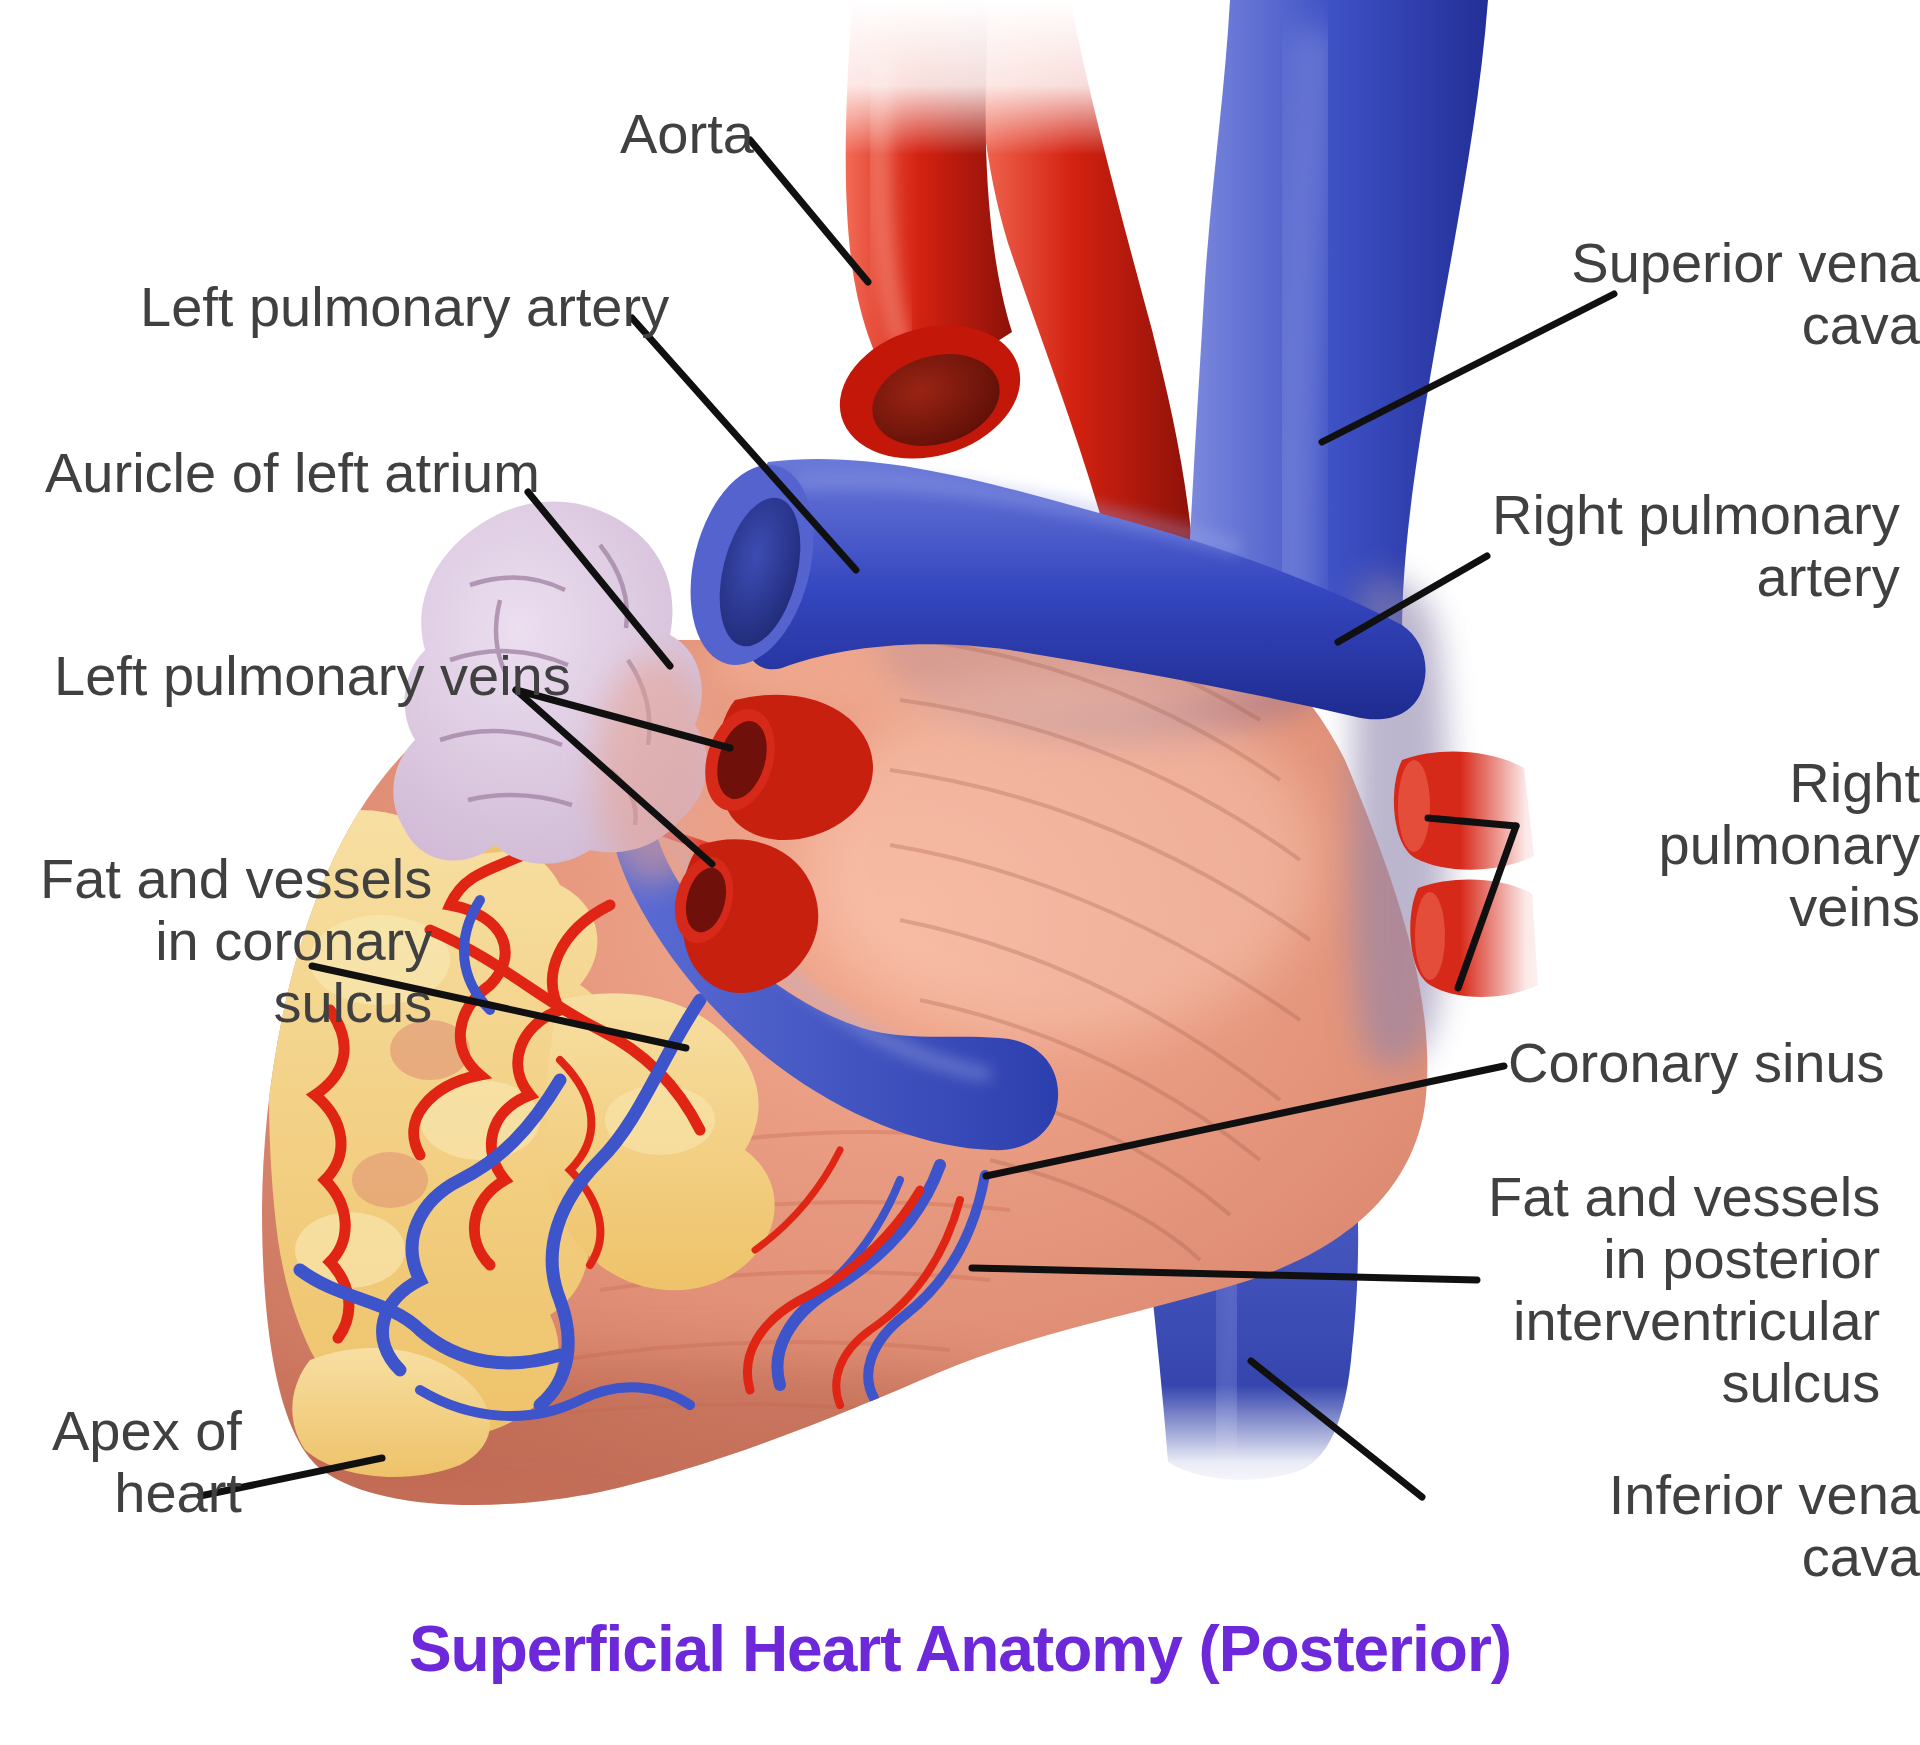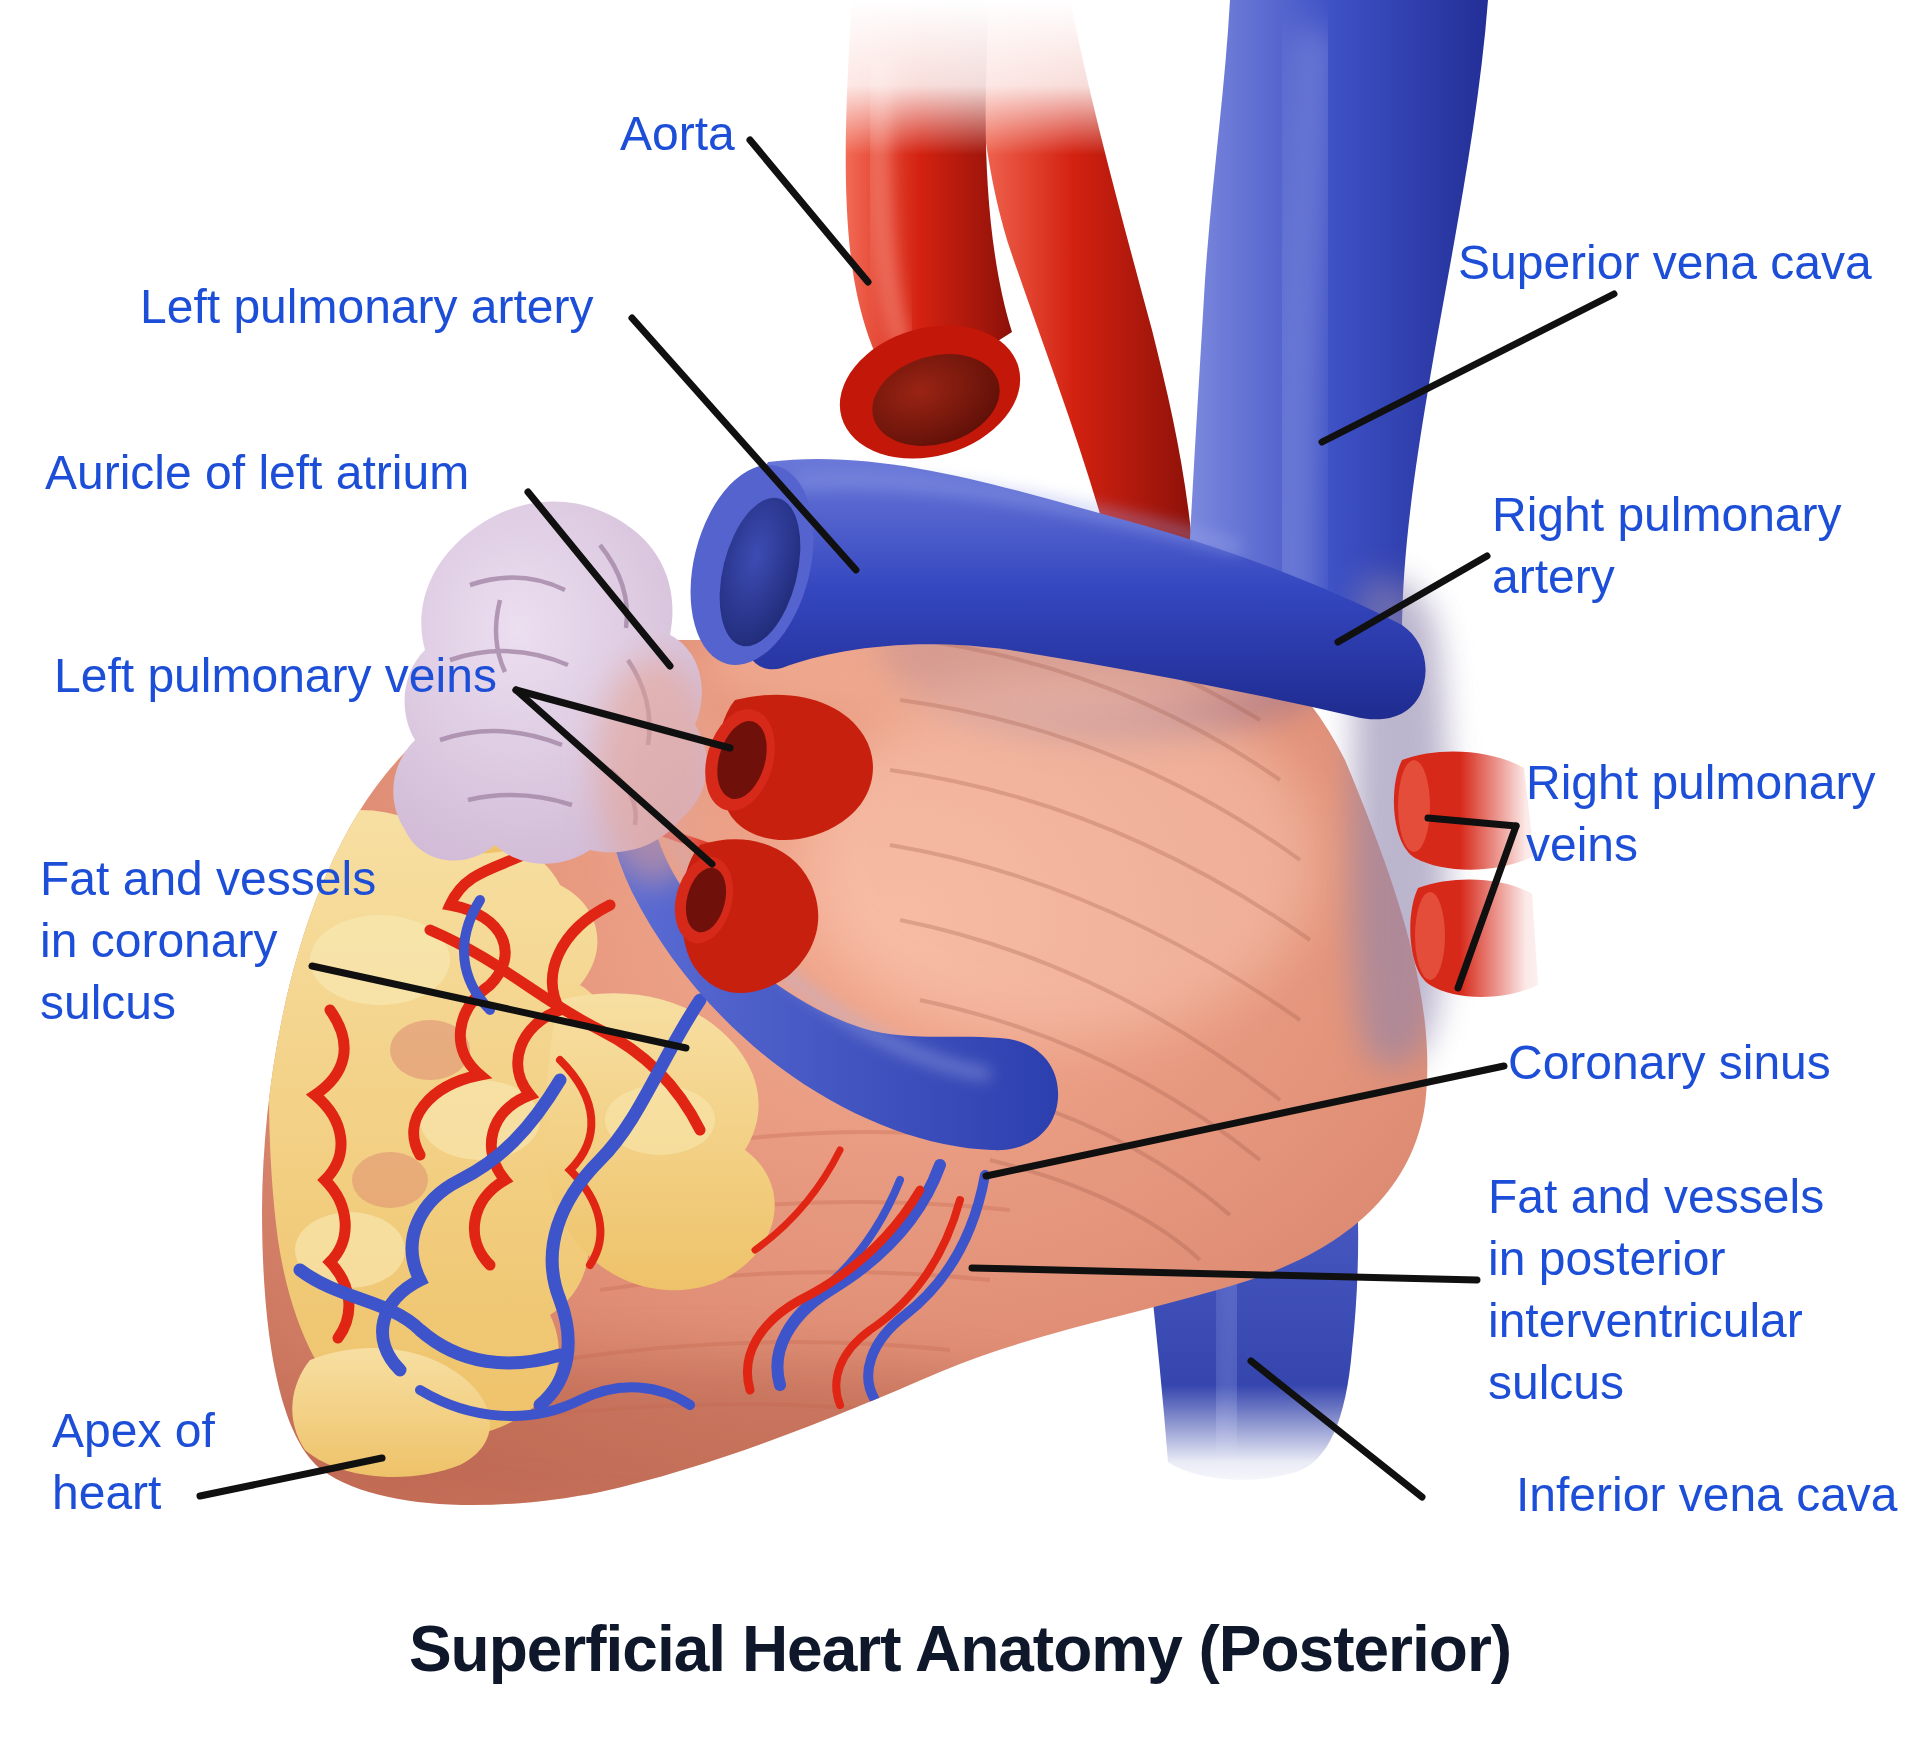--- a/index.html
+++ b/index.html
@@ -1,22 +1,22 @@
 <!DOCTYPE html>
 <html><head>
 <meta charset="utf-8">
 <style>
   html,body{margin:0;padding:0;background:#ffffff;}
   #stage{position:relative;width:1920px;height:1745px;background:#ffffff;overflow:hidden;
          font-family:"Liberation Sans",sans-serif;}
   #art,#leader-layer{position:absolute;left:0;top:0;width:1920px;height:1745px;}
   #label-layer{position:absolute;left:0;top:0;width:1920px;height:1745px;pointer-events:none;}
-  .label{position:absolute;font-size:48px;line-height:62px;color:#1d4ed8;white-space:pre-line;}
+  .label{position:absolute;font-size:56px;line-height:62px;color:#404040;white-space:pre-line;text-align:right;}
   #figure-title{position:absolute;left:0;top:1612px;width:1920px;text-align:center;
-                font-size:64px;font-weight:bold;color:#0f172a;letter-spacing:-1px;}
+                font-size:64px;font-weight:bold;color:#6d28d9;letter-spacing:-1px;}
   .leader{stroke:#101010;stroke-width:7;stroke-linecap:round;}
 </style>
 </head>
 <body>
 
 <div id="stage">
 
   <svg id="art" viewBox="0 0 1920 1745" xmlns="http://www.w3.org/2000/svg">
     <defs>
       <linearGradient id="gA" x1="0" y1="0" x2="1" y2="0">

